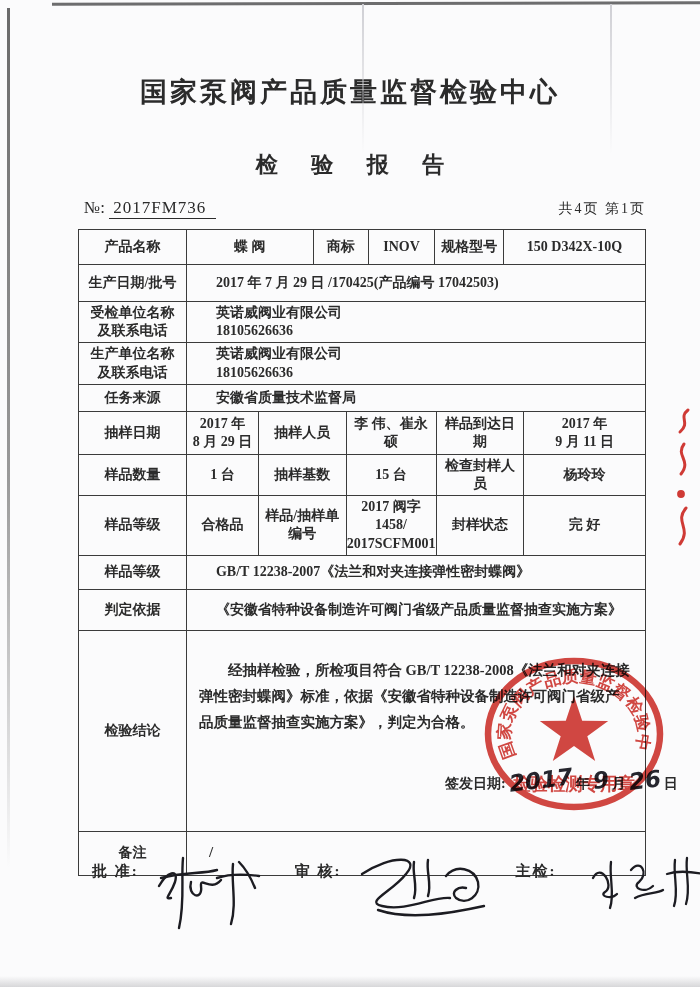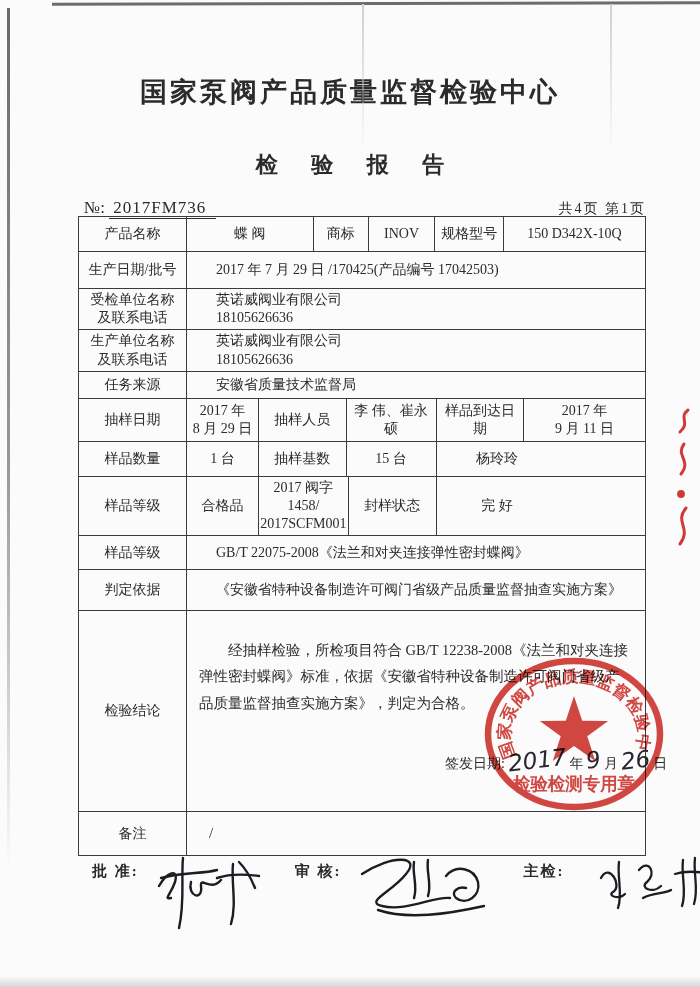--- a/index.html
+++ b/index.html
@@ -19,21 +19,21 @@
 
   .org-title{margin-top:74px;text-align:center;font-size:27px;font-weight:600;letter-spacing:3px;}
   .report-title{margin-top:40px;text-align:center;font-size:22px;font-weight:700;letter-spacing:14px;text-indent:14px;}
 
   .no-line{display:flex;justify-content:space-between;align-items:flex-end;margin:18px 54px 5px 84px;}
   .no-left{font-size:17px;}
   .no-value{border-bottom:1.4px solid #2b2b2b;padding:0 10px 1px 4px;letter-spacing:1px;}
   .pagination{font-size:14px;letter-spacing:2px;}
 
   
-  .rtable{position:absolute;left:78px;top:216px;width:566px;border:1.7px solid #3b3b3b;background:transparent;}
+  .rtable{position:absolute;left:78px;top:229px;width:566px;border:1.7px solid #3b3b3b;background:transparent;font-weight:bold;}
   .row{display:flex;border-top:1.6px solid #3b3b3b;align-items:stretch;}
   .row:first-child{border-top:none;}
   .cell{border-left:1.6px solid #3b3b3b;display:flex;flex-direction:column;align-items:center;justify-content:center;text-align:center;padding:2px 4px;box-sizing:border-box;font-size:14px;line-height:1.3;}
   .cell:first-child{border-left:none;}
   .cell.left{align-items:flex-start;text-align:left;padding-left:29px;}
   .col-label{width:18.9%;}
   .a2{width:22.4%}.a3{width:9.7%}.a4{width:11.8%}.a5{width:12.1%}.a6{width:25.1%}
   .b2{width:12.7%}.b3{width:15.5%}.b4{width:15.9%}.b5{width:15.5%}.b6{width:21.5%}
   .wide{width:81.1%;}
   .h1{min-height:34px}.h2{min-height:36px}.h3{min-height:39px}.h4{min-height:34px}
@@ -134,37 +134,39 @@
         <span>2017 年</span>
         <span>9 月 11 日</span>
       </div>
     </div>
 
     <div class="row h7">
       <div class="cell col-label">样品数量</div>
       <div class="cell b2">1 台</div>
       <div class="cell b3">抽样基数</div>
       <div class="cell b4">15 台</div>
+      <div class="cell b5">检查封样人员</div>
       <div class="cell b6">杨玲玲</div>
     </div>
 
     <div class="row h8">
       <div class="cell col-label">样品等级</div>
       <div class="cell b2">合格品</div>
+      <div class="cell b3">样品/抽样单编号</div>
       <div class="cell b4">
         <span>2017 阀字 1458/</span>
         <span>2017SCFM001</span>
       </div>
       <div class="cell b5">封样状态</div>
       <div class="cell b6">完 好</div>
     </div>
 
     <div class="row h9">
       <div class="cell col-label">样品等级</div>
-      <div class="cell wide left">GB/T 22075-2008《法兰和对夹连接弹性密封蝶阀》</div>
+      <div class="cell wide left">GB/T 12238-2007《法兰和对夹连接弹性密封蝶阀》</div>
     </div>
 
     <div class="row h10">
       <div class="cell col-label">判定依据</div>
       <div class="cell wide left">《安徽省特种设备制造许可阀门省级产品质量监督抽查实施方案》</div>
     </div>
 
     <div class="row h11">
       <div class="cell col-label">检验结论</div>
       <div class="cell wide concl-cell">
@@ -225,21 +227,21 @@
     <span class="sig-label" style="margin-left:14px;">审 核:</span>
     <svg class="sig-svg" width="150" height="78" viewBox="0 0 150 78">
       <g stroke="#1c1c22" stroke-width="2.4" fill="none" stroke-linecap="round">
         <path d="M14 26 C44 6 74 8 58 26 C44 44 16 54 34 58 C58 64 86 48 102 50"></path>
         <path d="M66 14 C64 26 70 38 66 50"></path>
         <path d="M80 12 C78 24 84 36 80 48"></path>
         <path d="M98 28 C108 16 126 20 130 34 C133 48 118 58 108 50 C102 44 110 38 118 40"></path>
         <path d="M30 62 C60 72 100 66 136 58"></path>
       </g>
     </svg>
-    <span class="sig-label" style="margin-left:20px;">主检:</span>
+    <span class="sig-label" style="margin-left:12px;">主检:</span>
     <svg class="sig-svg" style="margin-left:26px;" width="125" height="66" viewBox="0 0 125 66">
       <g stroke="#1c1c22" stroke-width="2.3" fill="none" stroke-linecap="round">
         <path d="M10 30 C18 14 32 38 22 44 C16 48 28 52 34 46"></path>
         <path d="M28 14 C26 30 32 46 27 60"></path>
         <path d="M48 22 C58 10 66 26 56 34 C48 40 62 46 70 38"></path>
         <path d="M52 50 C62 44 74 46 80 42"></path>
         <path d="M92 12 C90 28 96 44 91 58"></path>
         <path d="M84 26 C96 22 110 24 120 26"></path>
         <path d="M104 10 C102 26 108 40 103 56"></path>
       </g>

